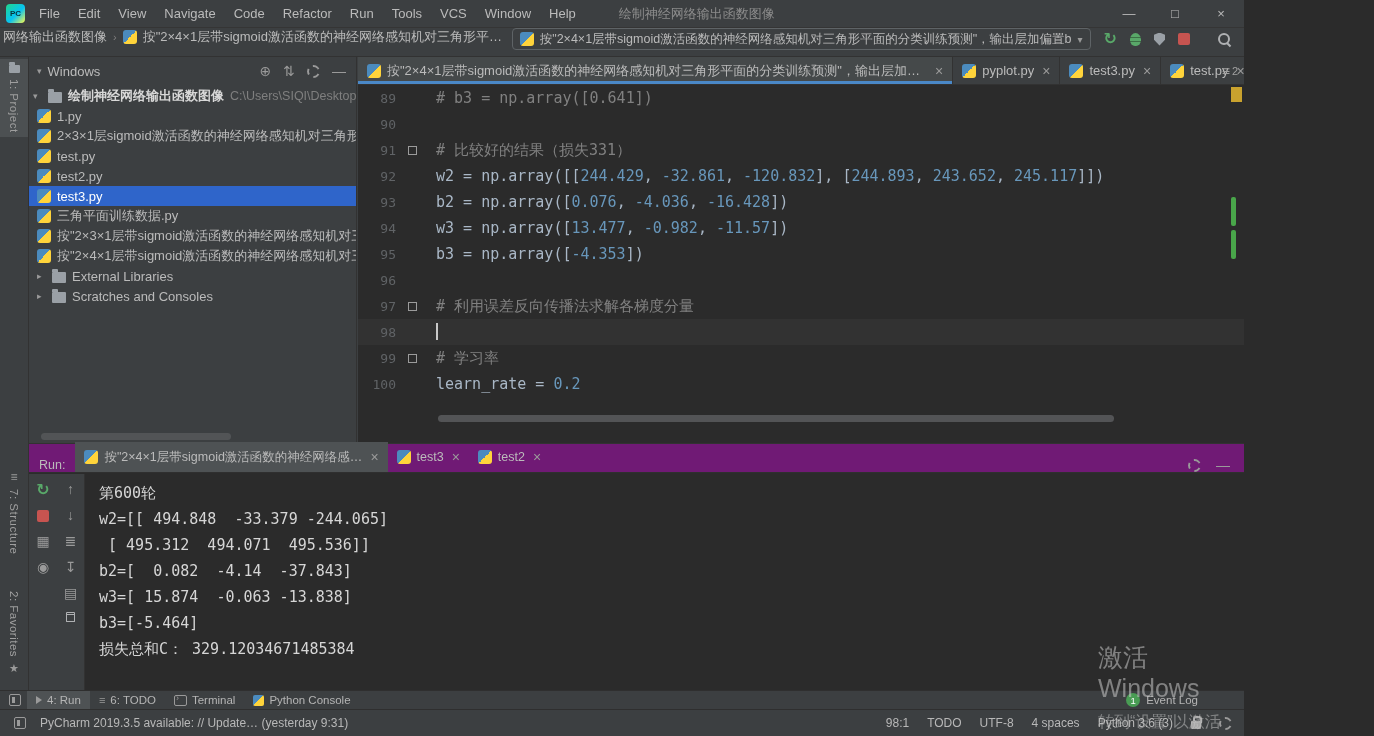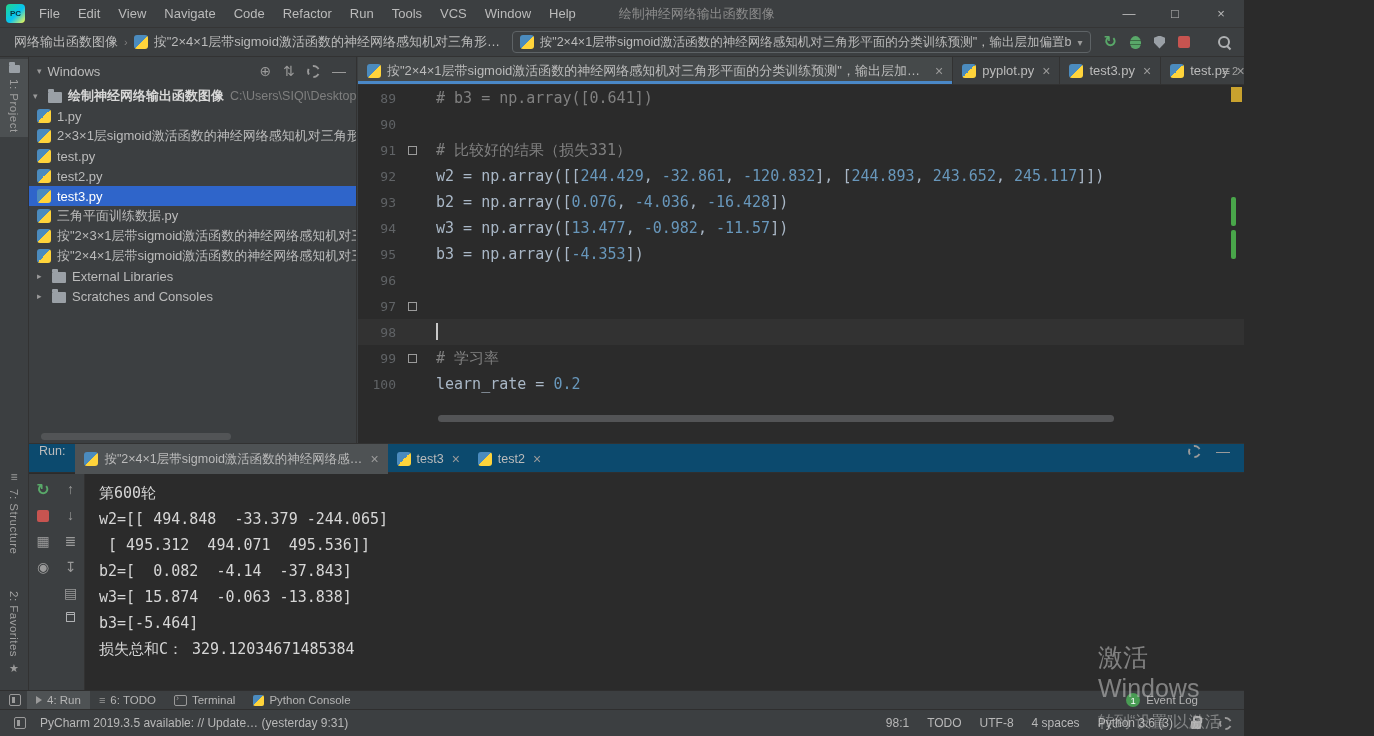--- a/index.html
+++ b/index.html
@@ -11,22 +11,22 @@
   .titlebar{position:absolute;top:0;left:0;right:0;height:28px;background:#3c3f41;display:flex;align-items:center;border-bottom:1px solid #353535;z-index:5}
   .logo{width:19px;height:19px;margin:0 5px 0 6px;border-radius:4px;flex:none;
     background:linear-gradient(135deg,#21d789 0%,#07c3f2 55%,#fcf84a 100%);
     color:#06303c;font-size:8px;font-weight:bold;display:flex;align-items:center;justify-content:center}
   .menu-item{padding:0 9px;line-height:28px;color:#bbb;cursor:default}
   .win-title{margin-left:34px;color:#8c8c8c;white-space:nowrap}
   .win-controls{margin-left:auto;display:flex;height:100%}
   .win-btn{width:46px;display:flex;align-items:center;justify-content:center;color:#bbb;font-size:13px}
 
   
-  .toolbar{position:absolute;top:28px;left:0;right:0;height:29px;display:flex;align-items:center;
-    padding:0 12px 0 14px;background:#3c3f41;border-bottom:1px solid #323232;z-index:4}
+  .toolbar{position:absolute;top:28px;left:0;right:0;height:29px;display:flex;align-items:flex-start;
+    padding:0 12px 0 3px;background:#3c3f41;border-bottom:1px solid #323232;z-index:4}
   .breadcrumbs{display:flex;align-items:center;gap:6px;white-space:nowrap;overflow:hidden;flex:0 1 auto}
   .crumb{color:#bbb}
   .crumb-sep{color:#7f7f7f;font-size:11px}
   .crumb-file{overflow:hidden;text-overflow:ellipsis;max-width:460px}
   .toolbar-right{margin-left:auto;display:flex;align-items:center;gap:13px;flex:none}
   .run-combo{display:flex;align-items:center;gap:6px;height:22px;padding:0 7px;border:1px solid #5e6366;border-radius:4px;max-width:585px;white-space:nowrap}
   .combo-label{overflow:hidden;text-overflow:ellipsis;font-size:12.5px;color:#bbb}
   .combo-arrow{color:#9a9a9a;font-size:10px}
 
   
@@ -95,21 +95,21 @@
   .code-row.current{background:#323232}
   .caret{display:inline-block;width:2px;height:17px;background:#c8c8c8;vertical-align:-3px}
   .code-row.partial{height:20px;overflow:hidden;align-items:flex-start;padding-top:1px}
   .editor-hscroll{position:absolute;left:80px;top:330px;width:676px;height:7px;background:#5a5c5e;border-radius:4px;opacity:.85}
   .right-stripe{position:absolute;right:0;top:0;width:14px;bottom:0}
   .mark-warn{position:absolute;right:2px;top:2px;width:11px;height:15px;background:#c9a22e}
   .mark-add{position:absolute;right:8px;width:5px;height:29px;background:#49a64a;border-radius:2px}
 
   
   .runpanel{position:absolute;top:443px;left:29px;right:0;height:247px;background:#2b2b2b;z-index:2}
-  .run-tabbar{height:30px;background:#0c4a6e;border-top:1px solid #323232;border-bottom:1px solid #2f2f2f;display:flex;align-items:flex-start;padding-left:10px}
+  .run-tabbar{height:30px;background:#701a75;border-top:1px solid #323232;border-bottom:1px solid #2f2f2f;display:flex;align-items:flex-end;padding-left:10px}
   .run-label{font-size:12.5px;color:#bbb;margin-right:10px}
   .rtab{display:flex;align-items:center;gap:6px;height:30px;padding:0 9px;font-size:12.5px;color:#bbb;white-space:nowrap}
   .rtab.active{background:#4e5254}
   .run-tab-icons{margin-left:auto;display:flex;align-items:center;gap:15px;padding-right:14px}
   .run-body{position:absolute;top:31px;left:0;right:0;bottom:0}
   .runcol{position:absolute;top:0;bottom:0;width:28px;background:#3c3f41;display:flex;flex-direction:column;align-items:center;padding-top:8px;gap:12px}
   .runcol.c1{left:0}
   .runcol.c2{left:28px;border-right:1px solid #323232}
   .console{position:absolute;left:56px;right:0;top:0;bottom:0;padding:6px 0 0 14px;
     font-family:"DejaVu Sans Mono",monospace;font-size:15px;line-height:26px;color:#d6d6d6;white-space:pre}
@@ -297,21 +297,21 @@
     <div class="code-area">
       <div>
           <div class="code-row"><span class="ln">89</span><span class="fold"></span><span class="code-text"><span class="tk-c"># b3 = np.array([0.641])</span></span></div>
           <div class="code-row"><span class="ln">90</span><span class="fold"></span><span class="code-text"></span></div>
           <div class="code-row"><span class="ln">91</span><span class="fold has"></span><span class="code-text"><span class="tk-c"># 比较好的结果（损失331）</span></span></div>
           <div class="code-row"><span class="ln">92</span><span class="fold"></span><span class="code-text"><span class="tk-p">w2 = np.array([[</span><span class="tk-n">244.429</span><span class="tk-p">, </span><span class="tk-n">-32.861</span><span class="tk-p">, </span><span class="tk-n">-120.832</span><span class="tk-p">], [</span><span class="tk-n">244.893</span><span class="tk-p">, </span><span class="tk-n">243.652</span><span class="tk-p">, </span><span class="tk-n">245.117</span><span class="tk-p">]])</span></span></div>
           <div class="code-row"><span class="ln">93</span><span class="fold"></span><span class="code-text"><span class="tk-p">b2 = np.array([</span><span class="tk-n">0.076</span><span class="tk-p">, </span><span class="tk-n">-4.036</span><span class="tk-p">, </span><span class="tk-n">-16.428</span><span class="tk-p">])</span></span></div>
           <div class="code-row"><span class="ln">94</span><span class="fold"></span><span class="code-text"><span class="tk-p">w3 = np.array([</span><span class="tk-n">13.477</span><span class="tk-p">, </span><span class="tk-n">-0.982</span><span class="tk-p">, </span><span class="tk-n">-11.57</span><span class="tk-p">])</span></span></div>
           <div class="code-row"><span class="ln">95</span><span class="fold"></span><span class="code-text"><span class="tk-p">b3 = np.array([</span><span class="tk-n">-4.353</span><span class="tk-p">])</span></span></div>
           <div class="code-row"><span class="ln">96</span><span class="fold"></span><span class="code-text"></span></div>
-          <div class="code-row"><span class="ln">97</span><span class="fold has"></span></div>
+          <div class="code-row"><span class="ln">97</span><span class="fold has"></span><span class="code-text"><span class="tk-c"># 利用误差反向传播法求解各梯度分量</span></span></div>
           <div class="code-row current"><span class="ln">98</span><span class="fold"></span><span class="code-text"><span class="caret"></span></span></div>
           <div class="code-row"><span class="ln">99</span><span class="fold has"></span><span class="code-text"><span class="tk-c"># 学习率</span></span></div>
           <div class="code-row"><span class="ln">100</span><span class="fold"></span><span class="code-text"><span class="tk-p">learn_rate = </span><span class="tk-n">0.2</span></span></div>
         </div>
       <div class="editor-hscroll"></div>
       <div class="right-stripe">
         <div class="mark-warn"></div>
         <div class="mark-add" style="top:112px"></div>
         <div class="mark-add" style="top:145px"></div>
       </div>

